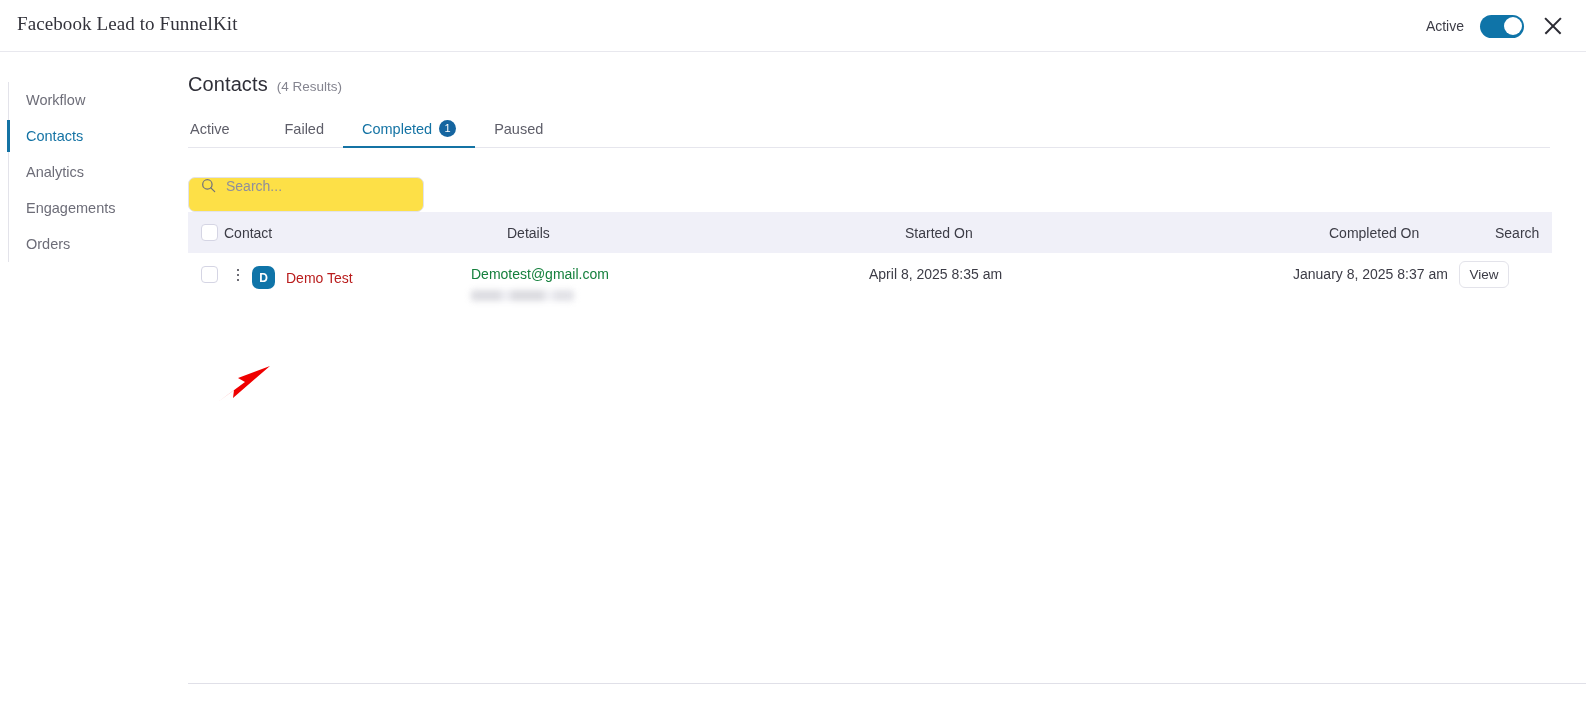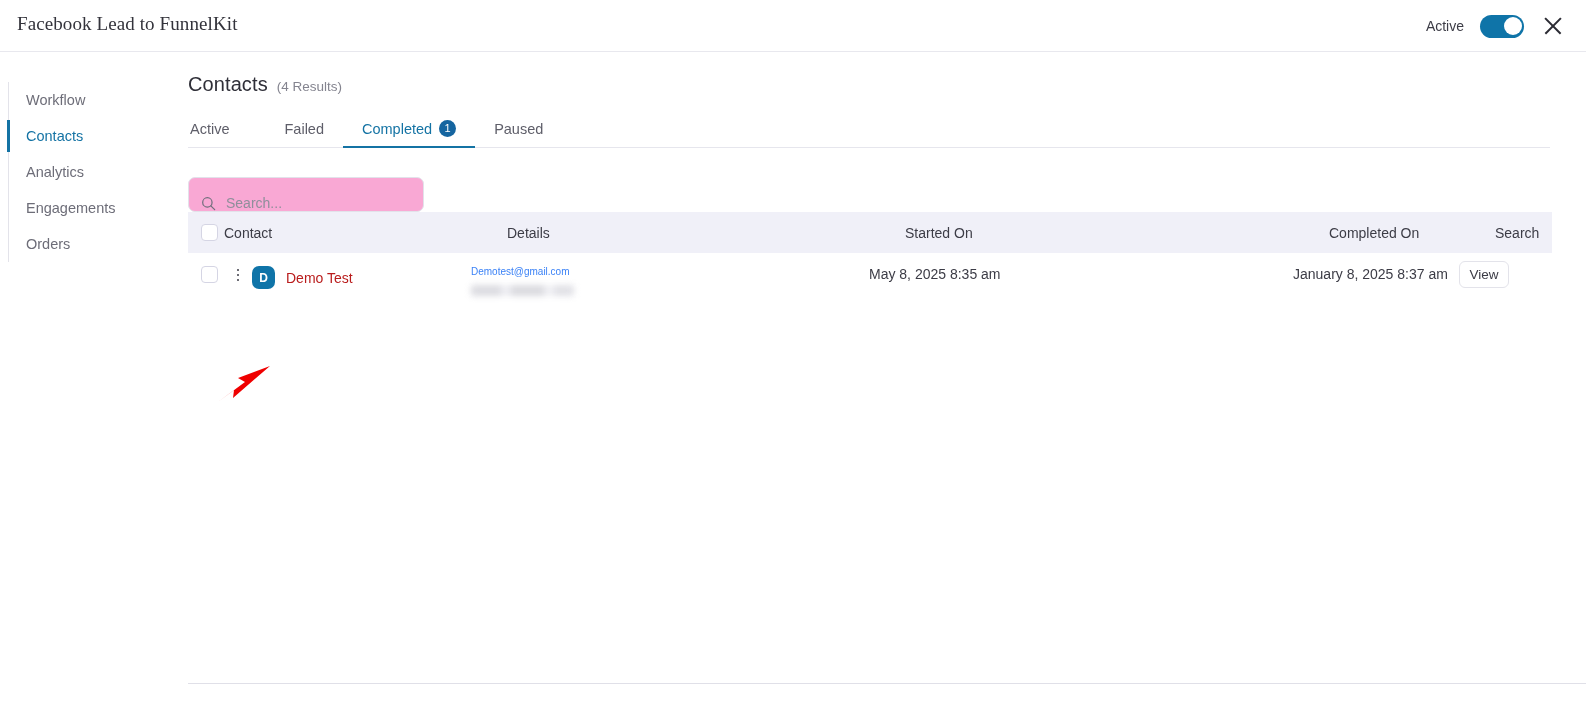--- a/index.html
+++ b/index.html
@@ -197,23 +197,23 @@
   }
 
   
   .search-wrap {
     margin-top: 29px;
     width: 236px;
     height: 35px;
     border: 1px solid #e2e2ea;
     border-radius: 7px;
     display: flex;
-    align-items: flex-end;
+    align-items: flex-start;
     padding: 0 12px;
-    background: #f9a8d4;
+    background: #fde047;
   }
   .search-icon {
     width: 15px;
     height: 15px;
     flex: none;
     margin-right: 10px;
   }
   .search-input {
     border: none;
     outline: none;
@@ -296,21 +296,21 @@
     flex: none;
     font-weight: 600;
   }
   .contact-name {
     color: #b91c1c;
     font-size: 14px;
     cursor: pointer;
     text-decoration: none;
   }
 
-  .details-email { color: #3b82f6; font-size: 10px; line-height: 1.25; }
+  .details-email { color: #15803d; font-size: 14px; line-height: 1.25; }
   .details-blur {
     margin-top: 6px;
     width: 103px;
     height: 11px;
     background: linear-gradient(90deg,#d6d6dc 0 28%, #eaeaf0 30% 38%, #d4d4da 40% 70%, #ededf2 72% 80%, #dcdce2 82% 100%);
     filter: blur(3.2px);
     opacity: .85;
     border-radius: 2px;
   }
 
@@ -442,21 +442,21 @@
           </span>
         </div>
         <div class="c-contact">
           <div class="avatar">D</div>
           <a class="contact-name">Demo Test</a>
         </div>
         <div class="c-details">
           <div class="details-email">Demotest@gmail.com</div>
           <div class="details-blur"></div>
         </div>
-        <div class="c-started">May 8, 2025 8:35 am</div>
+        <div class="c-started">April 8, 2025 8:35 am</div>
         <div class="c-completed">January 8, 2025 8:37 am</div>
         <div class="c-journey">
           <button class="view-btn">View</button>
         </div>
       </div>
 
     </div>
   </div>
 
   <div class="arrow-annotation">

